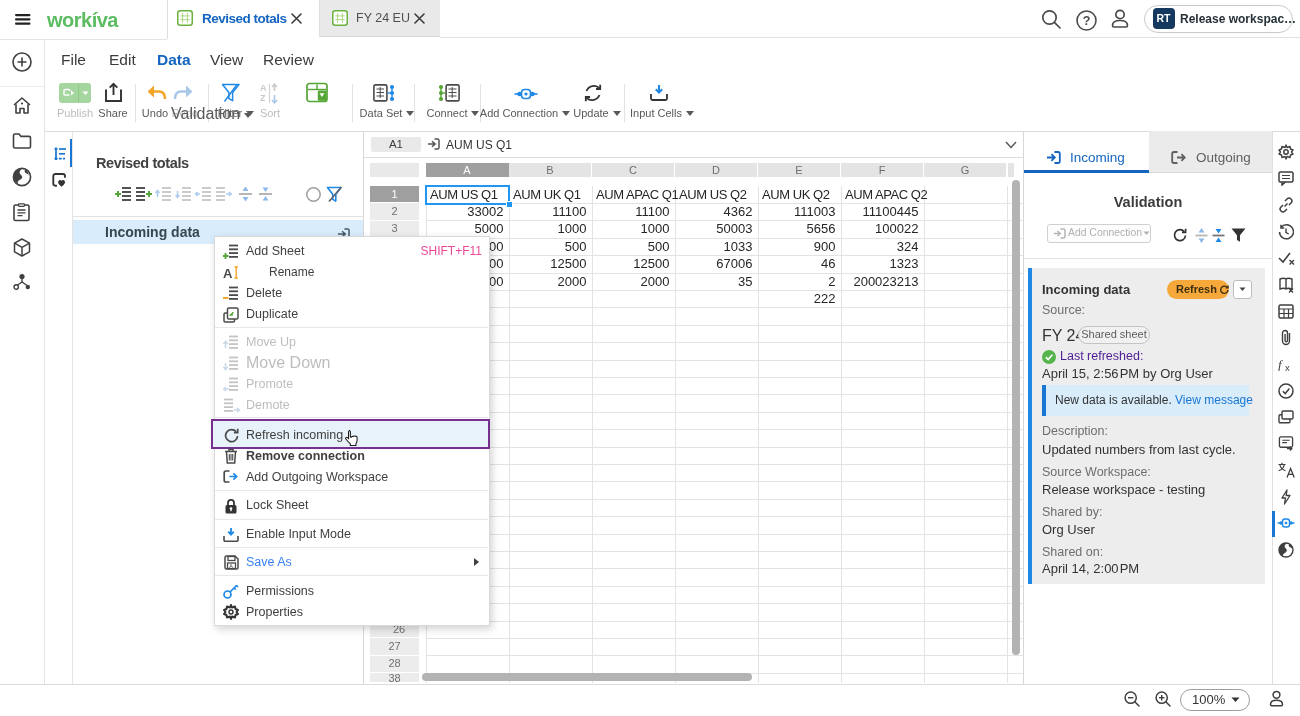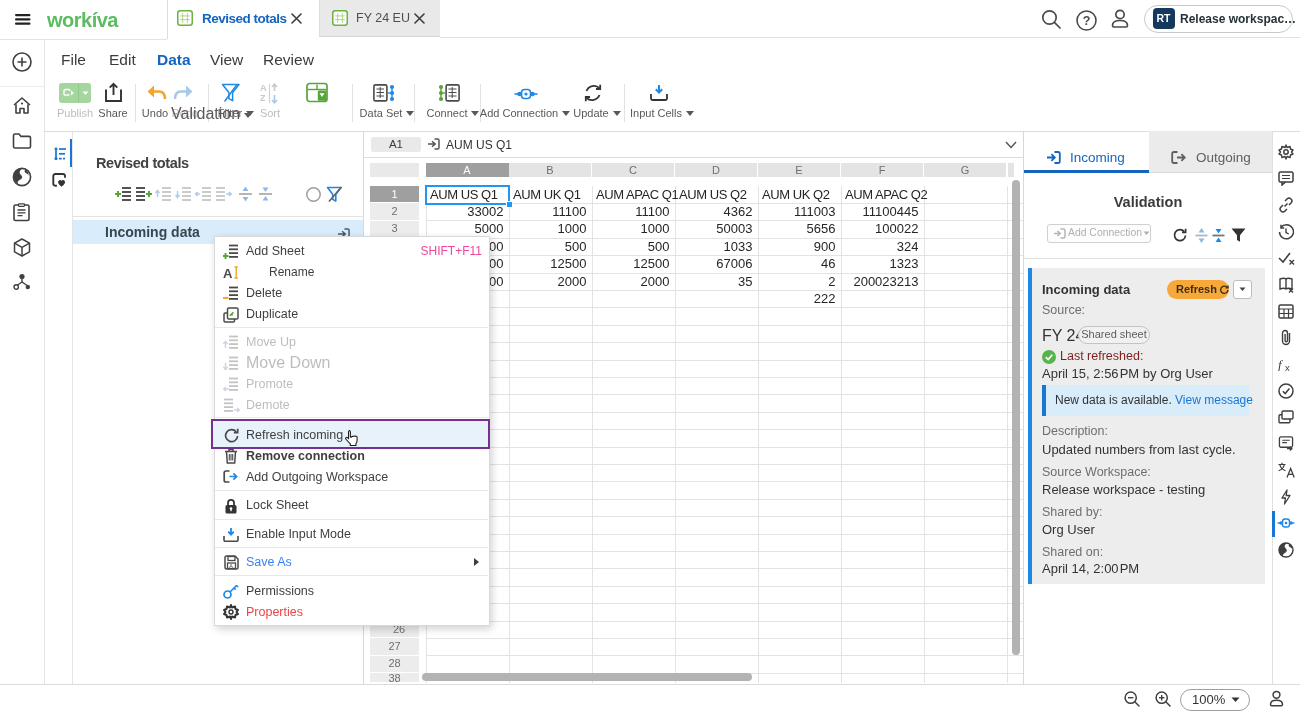--- a/index.html
+++ b/index.html
@@ -519,21 +519,21 @@
     <path d="M0.5 0.5 L3.5 4 L6.5 0.5 Z" fill="#444"></path>
   </svg>
 <div style="position:absolute;left:1042px;top:303.2px;font-size:12.5px;color:#6e6e6e;font-weight:400;line-height:14.5px;white-space:nowrap;">Source:</div>
 <div style="position:absolute;left:1042px;top:327.5px;font-size:16px;color:#333;font-weight:400;line-height:15px;white-space:nowrap;">FY 24</div>
 <div style="position:absolute;left:1078px;top:325.5px;width:72px;height:18.5px;border:1px solid #c4c4c4;border-radius:9px;background:#f1f1f1"></div>
 <div style="position:absolute;left:964px;top:328.0px;width:300px;text-align:center;font-size:11px;color:#5c5c5c;font-weight:400;line-height:13px;white-space:nowrap;">Shared sheet</div>
 <svg style="position:absolute;left:1042px;top:349.5px" width="14" height="14" viewBox="0 0 14 14">
     <circle cx="7" cy="7" r="7" fill="#56b44c"></circle>
     <path d="M3.8 7.2 L6.2 9.5 L10.3 4.8" fill="none" stroke="#fff" stroke-width="1.7"></path>
   </svg>
-<div style="position:absolute;left:1060px;top:349.2px;font-size:12.5px;color:#7f1d1d;font-weight:400;line-height:14.5px;white-space:nowrap;">Last refreshed:</div>
+<div style="position:absolute;left:1060px;top:349.2px;font-size:12.5px;color:#4c1d95;font-weight:400;line-height:14.5px;white-space:nowrap;">Last refreshed:</div>
 <div style="position:absolute;left:1042px;top:365.5px;font-size:13px;color:#333;font-weight:400;line-height:15px;white-space:nowrap;">April 15, 2:56 PM by Org User</div>
 <div style="position:absolute;left:1042px;top:384.5px;width:206.5px;height:31.5px;background:#d8ecfa"></div>
 <div style="position:absolute;left:1042px;top:384.5px;width:3.5px;height:31.5px;background:#1976d2"></div>
 <div style="position:absolute;left:1055px;top:393.0px;font-size:12px;color:#333;font-weight:400;line-height:14px;white-space:nowrap;">New data is available. <span style="color:#1976d2">View message</span></div>
 <div style="position:absolute;left:1042px;top:424.2px;font-size:12.5px;color:#6e6e6e;font-weight:400;line-height:14.5px;white-space:nowrap;">Description:</div>
 <div style="position:absolute;left:1042px;top:441.5px;font-size:13px;color:#333;font-weight:400;line-height:15px;white-space:nowrap;">Updated numbers from last cycle.</div>
 <div style="position:absolute;left:1042px;top:465.2px;font-size:12.5px;color:#6e6e6e;font-weight:400;line-height:14.5px;white-space:nowrap;">Source Workspace:</div>
 <div style="position:absolute;left:1042px;top:482.0px;font-size:13px;color:#333;font-weight:400;line-height:15px;white-space:nowrap;">Release workspace - testing</div>
 <div style="position:absolute;left:1042px;top:505.2px;font-size:12.5px;color:#6e6e6e;font-weight:400;line-height:14.5px;white-space:nowrap;">Shared by:</div>
 <div style="position:absolute;left:1042px;top:521.5px;font-size:13px;color:#333;font-weight:400;line-height:15px;white-space:nowrap;">Org User</div>
@@ -656,21 +656,21 @@
 <div style="position:absolute;left:246px;top:427.8px;font-size:12.5px;color:#3f3f3f;font-weight:400;line-height:14.5px;white-space:nowrap;">Refresh incoming</div>
 <div style="position:absolute;left:246px;top:448.8px;font-size:12.5px;color:#3f3f3f;font-weight:700;line-height:14.5px;white-space:nowrap;">Remove connection</div>
 <div style="position:absolute;left:246px;top:469.8px;font-size:12.5px;color:#3f3f3f;font-weight:400;line-height:14.5px;white-space:nowrap;">Add Outgoing Workspace</div>
 <div style="position:absolute;left:246px;top:498.2px;font-size:12.5px;color:#3f3f3f;font-weight:400;line-height:14.5px;white-space:nowrap;">Lock Sheet</div>
 <div style="position:absolute;left:246px;top:526.8px;font-size:12.5px;color:#3f3f3f;font-weight:400;line-height:14.5px;white-space:nowrap;">Enable Input Mode</div>
 <div style="position:absolute;left:246px;top:554.8px;font-size:12.5px;color:#3b82f6;font-weight:400;line-height:14.5px;white-space:nowrap;">Save As</div>
 <svg style="position:absolute;left:473px;top:557px" width="7" height="10" viewBox="0 0 7 10">
     <path d="M1 1 L6 5 L1 9 Z" fill="#3f3f3f"></path>
   </svg>
 <div style="position:absolute;left:246px;top:583.8px;font-size:12.5px;color:#3f3f3f;font-weight:400;line-height:14.5px;white-space:nowrap;">Permissions</div>
-<div style="position:absolute;left:246px;top:604.8px;font-size:12.5px;color:#ef4444;font-weight:400;line-height:14.5px;white-space:nowrap;">Properties</div>
+<div style="position:absolute;left:246px;top:604.8px;font-size:12.5px;color:#404040;font-weight:400;line-height:14.5px;white-space:nowrap;">Properties</div>
 <svg style="position:absolute;left:222.5px;top:243.5px" width="17" height="15" viewBox="0 0 17 15">
     <g stroke="#4a4a4a" stroke-width="1.8">
       <line x1="6" y1="1.5" x2="15" y2="1.5"></line>
       <line x1="6" y1="5.3" x2="15" y2="5.3"></line>
       <line x1="6" y1="9.1" x2="15" y2="9.1"></line>
       <line x1="6" y1="12.9" x2="15" y2="12.9"></line>
     </g>
     <path d="M2.5 9 V15 M-0.5 12 H5.5" stroke="#56a537" stroke-width="1.9"></path>
   </svg>
 <svg style="position:absolute;left:223.0px;top:265.0px" width="16" height="14" viewBox="0 0 16 14">

